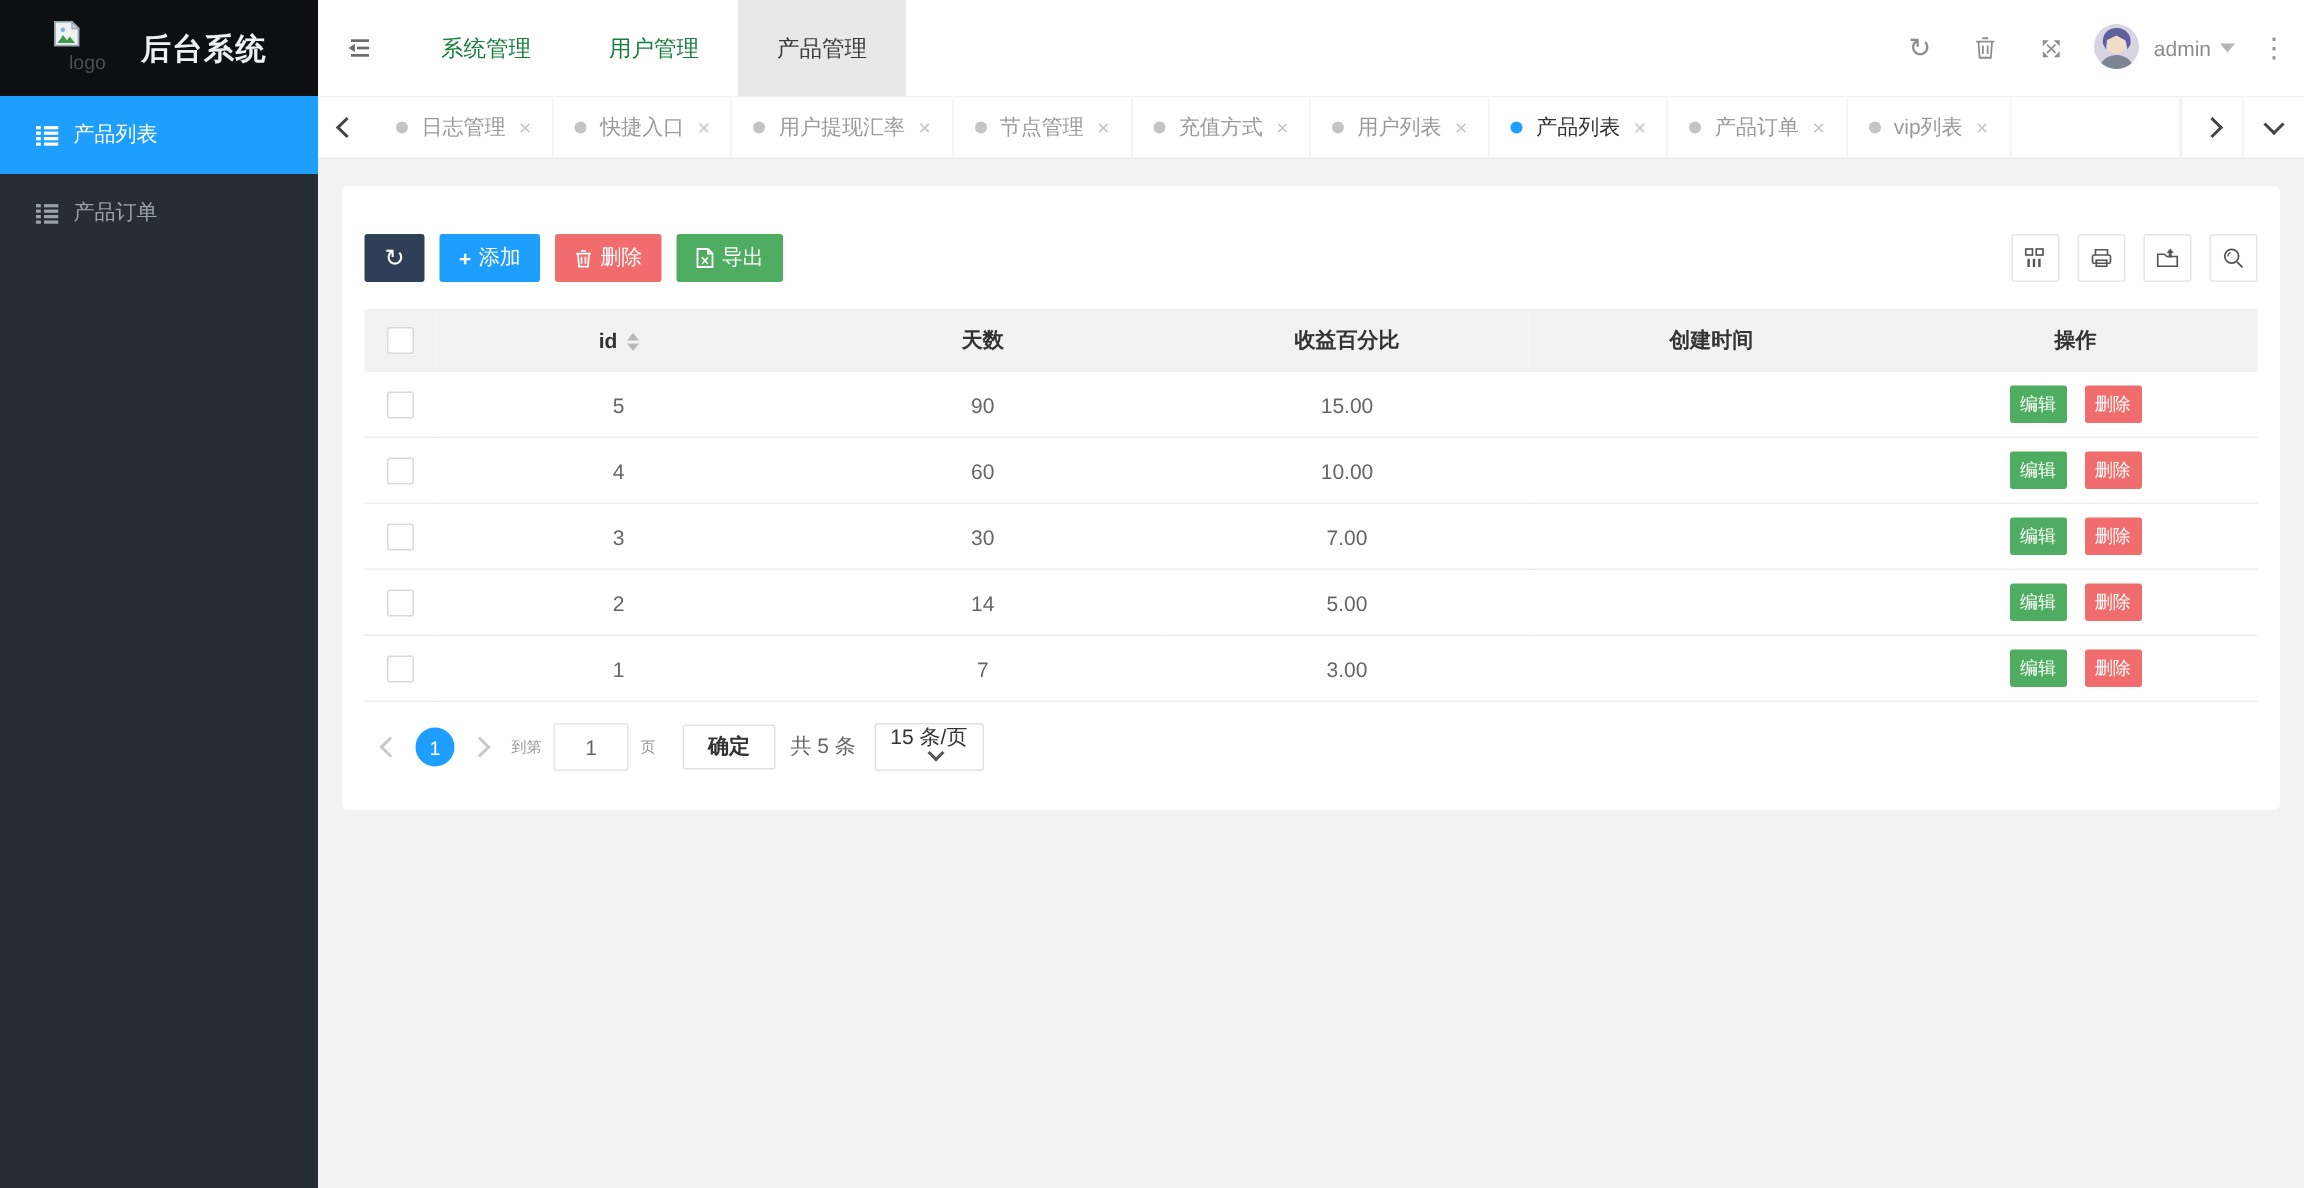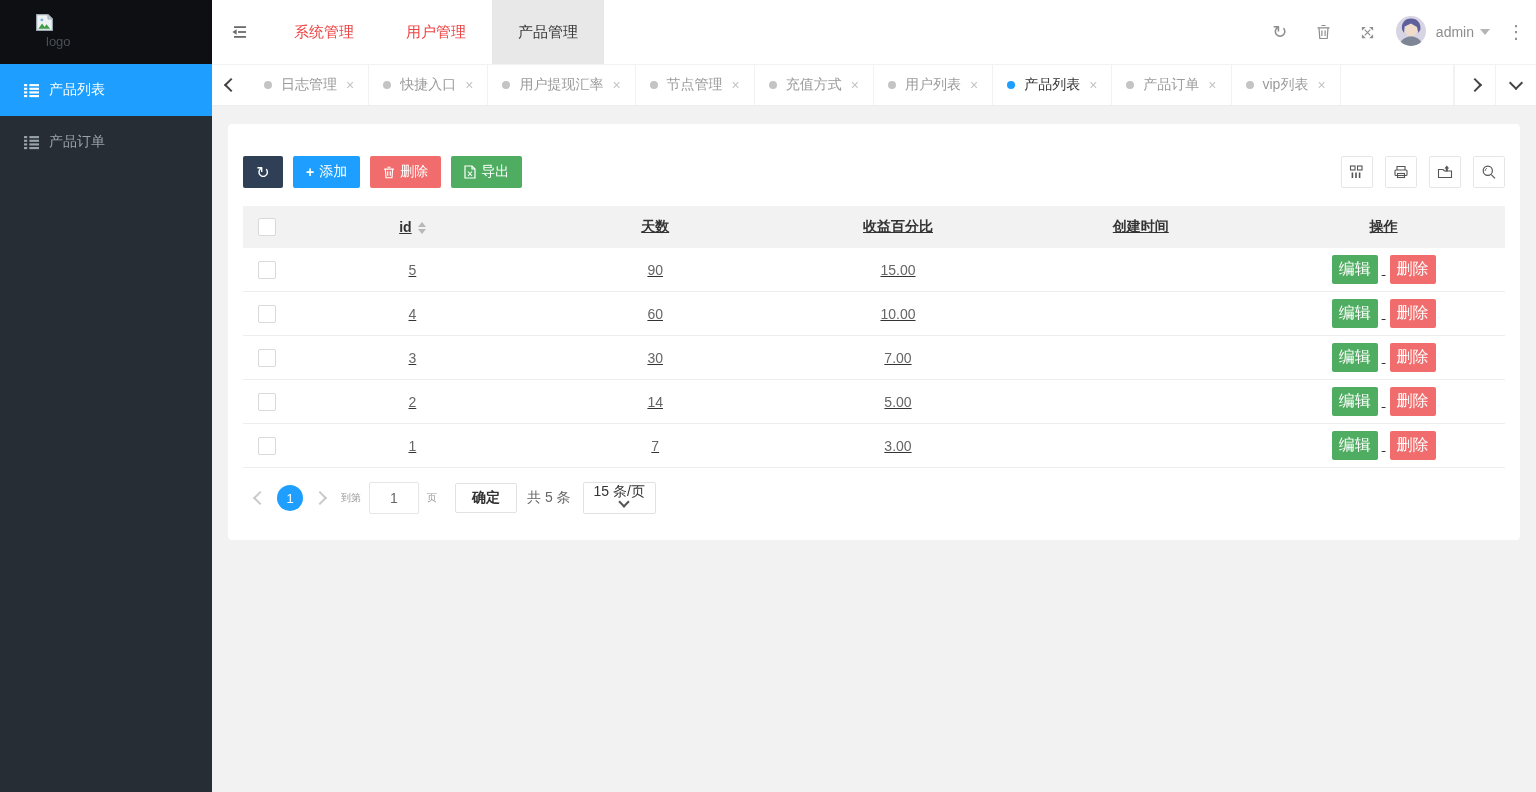--- a/index.html
+++ b/index.html
@@ -16,21 +16,21 @@
   .side-item{height:52px;display:flex;align-items:center;padding-left:24px;color:#9aa3ab;cursor:pointer;}
   .side-item svg{margin-right:10px;}
   .side-item.active{background:#1e9fff;color:#fff;}
 
   
   .main{flex:1;display:flex;flex-direction:column;min-width:0;}
 
   
   .topbar{height:64px;background:#fff;border-bottom:1px solid #f2f2f2;display:flex;align-items:center;flex-shrink:0;}
   .collapse-btn{width:56px;height:64px;display:flex;align-items:center;justify-content:center;color:#6b6b6b;cursor:pointer;}
-  .nav-item{height:64px;display:flex;align-items:center;padding:0 26px;color:#ef4444;font-size:15px;cursor:pointer;}
+  .nav-item{height:64px;display:flex;align-items:center;padding:0 26px;color:#15803d;font-size:15px;cursor:pointer;}
   .nav-item.active{background:#e8e8e8;color:#3a3a3a;}
   .topbar-spacer{flex:1;}
   .top-icon{width:44px;height:64px;display:flex;align-items:center;justify-content:center;color:#8d8d8d;cursor:pointer;font-size:18px;}
   .user-box{display:flex;align-items:center;margin:0 6px;cursor:pointer;}
   .username{color:#8d8d8d;margin:0 6px 0 10px;font-size:14px;}
   .caret-down{width:0;height:0;border-left:5px solid transparent;border-right:5px solid transparent;border-top:6px solid #b5b5b5;}
   .more-dots{font-size:18px;color:#8d8d8d;width:40px;text-align:center;cursor:pointer;}
 
   
   .tabbar{height:40px;background:#fff;border-bottom:1px solid #ededed;display:flex;align-items:stretch;flex-shrink:0;}
@@ -58,29 +58,29 @@
   .btn-dark{background:#2f4056;width:40px;justify-content:center;padding:0;font-size:16px;}
   .btn-blue{background:#1e9fff;}
   .btn-red{background:#f16c6c;}
   .btn-green{background:#4fad61;}
   .btn .bicon{margin-right:5px;display:inline-flex;align-items:center;font-weight:bold;}
   .toolbar-spacer{flex:1;}
   .tool-sq{width:30px;height:30px;border:1px solid #e6e6e6;border-radius:2px;background:#fff;display:inline-flex;
            align-items:center;justify-content:center;color:#555;margin-left:12px;cursor:pointer;}
 
   
-  table{width:100%;border-collapse:collapse;table-layout:fixed;text-decoration:underline;}
+  table{width:100%;border-collapse:collapse;table-layout:fixed;}
   thead th{background:#f2f2f2;height:40px;font-size:14px;font-weight:bold;color:#333;text-align:center;}
   tbody td{height:41px;border-bottom:1px solid #eee;color:#666;font-size:14px;text-align:center;}
   .cb{display:inline-block;width:16px;height:16px;border:1px solid #d9d9d9;border-radius:2px;background:#fff;vertical-align:middle;cursor:pointer;}
   .sort{display:inline-flex;flex-direction:column;margin-left:6px;vertical-align:middle;}
   .sort i{width:0;height:0;border-left:4px solid transparent;border-right:4px solid transparent;display:block;}
   .sort .up{border-bottom:5px solid #b8b8b8;margin-bottom:2px;}
   .sort .dn{border-top:5px solid #b8b8b8;}
-  .op-btn{border:none;border-radius:2px;color:#fff;font-size:16px;padding:4px 7px;margin:0 4px;cursor:pointer;font-family:inherit;}
+  .op-btn{border:none;border-radius:2px;color:#fff;font-size:12px;padding:4px 7px;margin:0 4px;cursor:pointer;font-family:inherit;}
   .op-edit{background:#4fad61;}
   .op-del{background:#f16c6c;}
 
   
   .pager{display:flex;align-items:center;margin-top:14px;padding-left:4px;color:#999;}
   .pg-arrow{width:26px;height:26px;display:inline-flex;align-items:center;justify-content:center;cursor:pointer;}
   .pg-num{width:26px;height:26px;border-radius:50%;background:#1e9fff;color:#fff;display:inline-flex;
           align-items:center;justify-content:center;font-size:13px;margin:0 4px;cursor:pointer;}
   .pg-text{margin:0 8px;font-size:10px;color:#999;}
   .pg-input{width:44px;height:28px;border:1px solid #e6e6e6;border-radius:2px;text-align:center;color:#666;
@@ -103,20 +103,21 @@
         <span>
           <svg width="21" height="21" viewBox="0 0 24 24">
             <path d="M3 3h13l5 5v13H3z" fill="#eef2f5" stroke="#9aa6b0" stroke-width="1.4"></path>
             <path d="M16 3v5h5z" fill="#cfd8df" stroke="#9aa6b0" stroke-width="1"></path>
             <path d="M5 19l4.2-6 3 4 2-3 4.3 5z" fill="#3f9d48"></path>
             <circle cx="9" cy="9" r="1.7" fill="#7fb2d8"></circle>
           </svg>
         </span>
         <span class="logo-alt">logo</span>
       </div>
+      <div class="app-title">后台系统</div>
     </div>
 
     <div class="side-item active">
       <svg width="15" height="15" viewBox="0 0 14 14" fill="currentColor">
         <rect y="1" width="3" height="2"></rect>
           <rect x="5" y="1" width="9" height="2"></rect>
         <rect y="4.4" width="3" height="2"></rect>
           <rect x="5" y="4.4" width="9" height="2"></rect>
         <rect y="7.8" width="3" height="2"></rect>
           <rect x="5" y="7.8" width="9" height="2"></rect>

